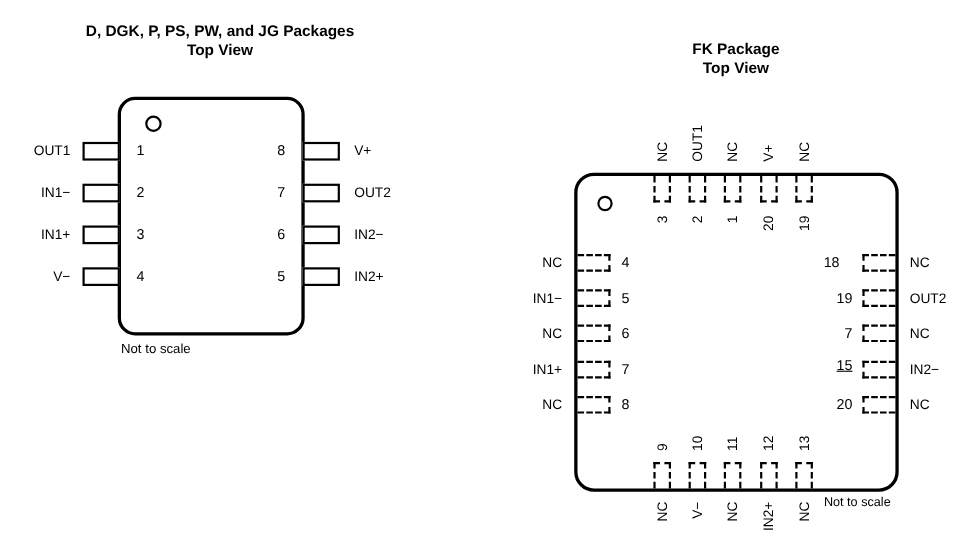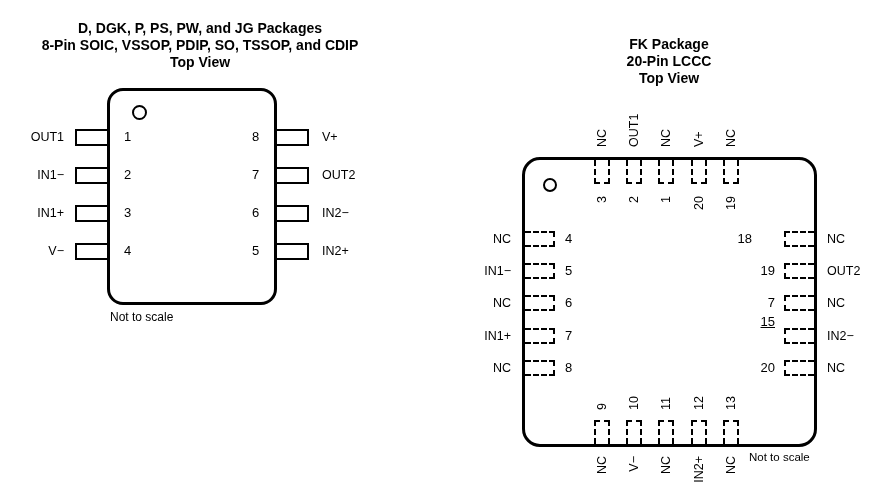--- a/index.html
+++ b/index.html
@@ -67,21 +67,20 @@
   .note-small { font-size: 11.5px; }
 </style>
 </head>
 <body>
 
 <div class="canvas">
 
   <section id="dip-section">
     <div class="title" style="left:8px; top:20px; width:384px;">
       <div>D, DGK, P, PS, PW, and JG Packages</div>
-      <div>8-Pin SOIC, VSSOP, PDIP, SO, TSSOP, and CDIP</div>
       <div>Top View</div>
     </div>
 
     <div class="pkg-body" style="left:107px; top:88px; width:170px; height:217px;">
       <div class="dot" style="left:22px; top:14px;"></div>
     </div>
 
     <div id="dip-pins">
         <div class="stub" style="left: 75px; top: 128.5px;"></div>
         <div class="pin-num" style="left: 124px; top: 129px;">1</div>
@@ -108,21 +107,20 @@
         <div class="pin-num" style="left: 252px; top: 243px;">5</div>
         <div class="pin-label" style="left: 322px; top: 243px;">IN2+</div>
       </div>
 
     <div class="note" style="left:110px; top:310px;">Not to scale</div>
   </section>
 
   <section id="fk-section">
     <div class="title" style="left:569px; top:36px; width:200px;">
       <div>FK Package</div>
-      <div>20-Pin LCCC</div>
       <div>Top View</div>
     </div>
 
     <div class="pkg-body" style="left:522px; top:157px; width:295px; height:290px; border-radius:18px;">
       <div class="dot" style="left:18px; top:18px; width:14px; height:14px;"></div>
     </div>
 
     <div id="fk-pins">
         <div class="pad pad-top" style="left: 594px; top: 160px;"></div>
         <div class="vtext num-top" style="left: 582px; top: 209px;">3</div>
@@ -151,39 +149,39 @@
         <div class="pad pad-top" style="left: 723px; top: 160px;"></div>
         <div class="vtext num-top" style="left: 711px; top: 209px;">19</div>
         <div class="vtext label-top" style="left: 699px; top: 108px;">NC</div>
         <div class="pad pad-bottom" style="left: 723px; top: 420px;"></div>
         <div class="vtext num-bottom" style="left: 711px; top: 383px;">13</div>
         <div class="vtext label-bottom" style="left: 699px; top: 481px;">NC</div>
         <div class="pad pad-left" style="left: 525px; top: 231px;"></div>
         <div class="pin-num" style="left: 565px; top: 231px;">4</div>
         <div class="pin-label right-align" style="left: 440px; width: 71px; top: 231px;">NC</div>
         <div class="pad pad-right" style="left: 784px; top: 231px;"></div>
-        <div class="pin-num right-align" style="left: 714px; width: 38px; top: 231px;">18</div>
+        <div class="pin-num right-align" style="left: 737px; width: 38px; top: 231px; text-align: center;">18</div>
         <div class="pin-label" style="left: 827px; top: 231px;">NC</div>
         <div class="pad pad-left" style="left: 525px; top: 263px;"></div>
         <div class="pin-num" style="left: 565px; top: 263px;">5</div>
         <div class="pin-label right-align" style="left: 440px; width: 71px; top: 263px;">IN1−</div>
         <div class="pad pad-right" style="left: 784px; top: 263px;"></div>
         <div class="pin-num right-align" style="left: 737px; width: 38px; top: 263px;">19</div>
         <div class="pin-label" style="left: 827px; top: 263px;">OUT2</div>
         <div class="pad pad-left" style="left: 525px; top: 295px;"></div>
         <div class="pin-num" style="left: 565px; top: 295px;">6</div>
         <div class="pin-label right-align" style="left: 440px; width: 71px; top: 295px;">NC</div>
         <div class="pad pad-right" style="left: 784px; top: 295px;"></div>
         <div class="pin-num right-align" style="left: 737px; width: 38px; top: 295px;">7</div>
         <div class="pin-label" style="left: 827px; top: 295px;">NC</div>
         <div class="pad pad-left" style="left: 525px; top: 328px;"></div>
         <div class="pin-num" style="left: 565px; top: 328px;">7</div>
         <div class="pin-label right-align" style="left: 440px; width: 71px; top: 328px;">IN1+</div>
         <div class="pad pad-right" style="left: 784px; top: 328px;"></div>
-        <div class="pin-num right-align" style="left: 737px; width: 38px; top: 314px; text-decoration: underline;">15</div>
+        <div class="pin-num right-align" style="left: 737px; width: 38px; top: 324px; text-decoration: underline;">15</div>
         <div class="pin-label" style="left: 827px; top: 328px;">IN2−</div>
         <div class="pad pad-left" style="left: 525px; top: 360px;"></div>
         <div class="pin-num" style="left: 565px; top: 360px;">8</div>
         <div class="pin-label right-align" style="left: 440px; width: 71px; top: 360px;">NC</div>
         <div class="pad pad-right" style="left: 784px; top: 360px;"></div>
         <div class="pin-num right-align" style="left: 737px; width: 38px; top: 360px;">20</div>
         <div class="pin-label" style="left: 827px; top: 360px;">NC</div>
       </div>
 
     <div class="note note-small" style="left:749px; top:450px;">Not to scale</div>

